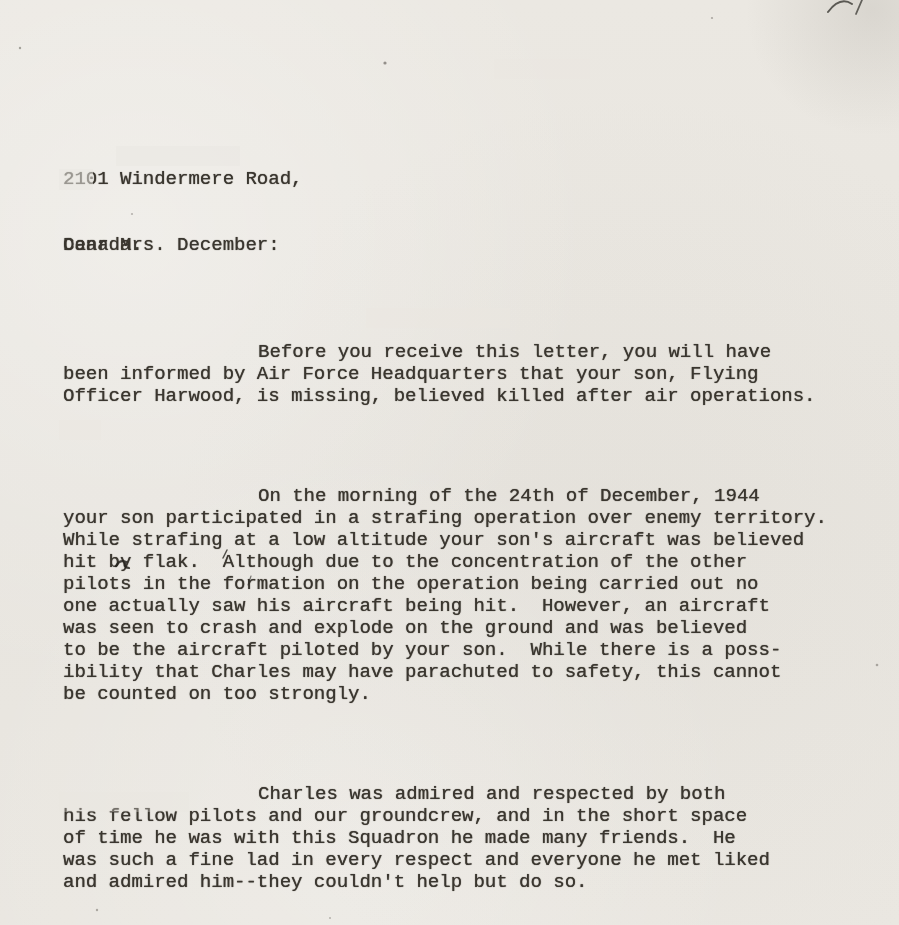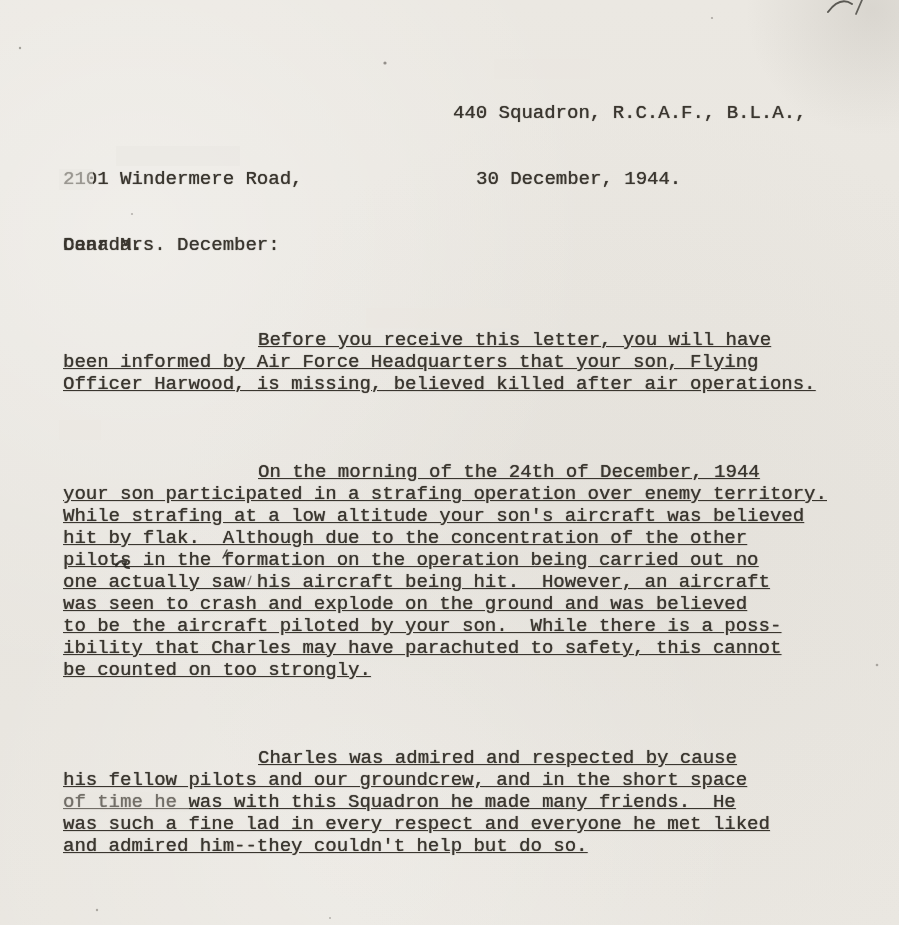--- a/index.html
+++ b/index.html
@@ -28,24 +28,23 @@
     text-shadow: 0 0 1px rgba(58,54,47,0.85), 0.4px 0.4px 0 rgba(58,54,47,0.30);
     filter: blur(0.25px);
     white-space: pre-wrap;
   }
   .letterhead { position: absolute; left: 453px; top: 58px; }
   .letterhead .date-line { margin-left: 23px; }
   .recipient { position: absolute; left: 63px; top: 124px; }
   .salutation { position: absolute; left: 63px; top: 234px; }
   .letter-body { position: absolute; left: 63px; top: 285px; width: 800px; }
   .letter-body p {
-    margin: 0 0 22px 0;
+    margin: 12px 0 22px 0;
     white-space: pre-wrap;
     text-indent: 195px;
-    text-decoration: underline;
   }
   
   .fade {
     position: absolute;
     background: rgba(234,231,225,0.55);
     pointer-events: none;
   }
   .fade.f-windermere { left: 116px; top: 146px; width: 124px; height: 20px; }
   .fade.f-headquarters { left: 366px; top: 308px; width: 144px; height: 20px; background: rgba(234,231,225,0.45); }
   .fade.f-squadron { left: 494px; top: 59px; width: 96px; height: 20px; background: rgba(234,231,225,0.40); }
@@ -56,24 +55,20 @@
     position: absolute;
     left: 0; top: 0;
     pointer-events: none;
   }
 </style>
 </head>
 <body>
 
 <div class="paper">
 
-  <div class="letterhead type">
-    <div>440 Squadron, R.C.A.F., B.L.A.,</div>
-    <div class="date-line">30 December, 1944.</div>
-  </div>
 
   <div class="recipient type">
     <div>2101 Windermere Road,</div>
     <div>Canada.</div>
   </div>
 
   <div class="salutation type">Dear Mrs. December:</div>
 
   <div class="letter-body type">
     <p>Before you receive this letter, you will have
@@ -82,21 +77,21 @@
     <p>On the morning of the 24th of December, 1944
 your son participated in a strafing operation over enemy territory.
 While strafing at a low altitude your son's aircraft was believed
 hit by flak.  Although due to the concentration of the other
 pilots in the formation on the operation being carried out no
 one actually saw his aircraft being hit.  However, an aircraft
 was seen to crash and explode on the ground and was believed
 to be the aircraft piloted by your son.  While there is a poss-
 ibility that Charles may have parachuted to safety, this cannot
 be counted on too strongly.</p>
-    <p>Charles was admired and respected by cause
+    <p>Charles was admired and respected by both
 his fellow pilots and our groundcrew, and in the short space
 of time he was with this Squadron he made many friends.  He
 was such a fine lad in every respect and everyone he met liked
 and admired him--they couldn't help but do so.</p>
     <p>If your son did make the supreme sacrifice
 you may rest assured that he died the way he wanted to and gave
 his life for the cause for which we are all fighting--to make
 this once more a free and better world.  Your sad loss will be
 shared by the Squadron, the Royal Canadian Air Force and Canada.</p>
   </div>

